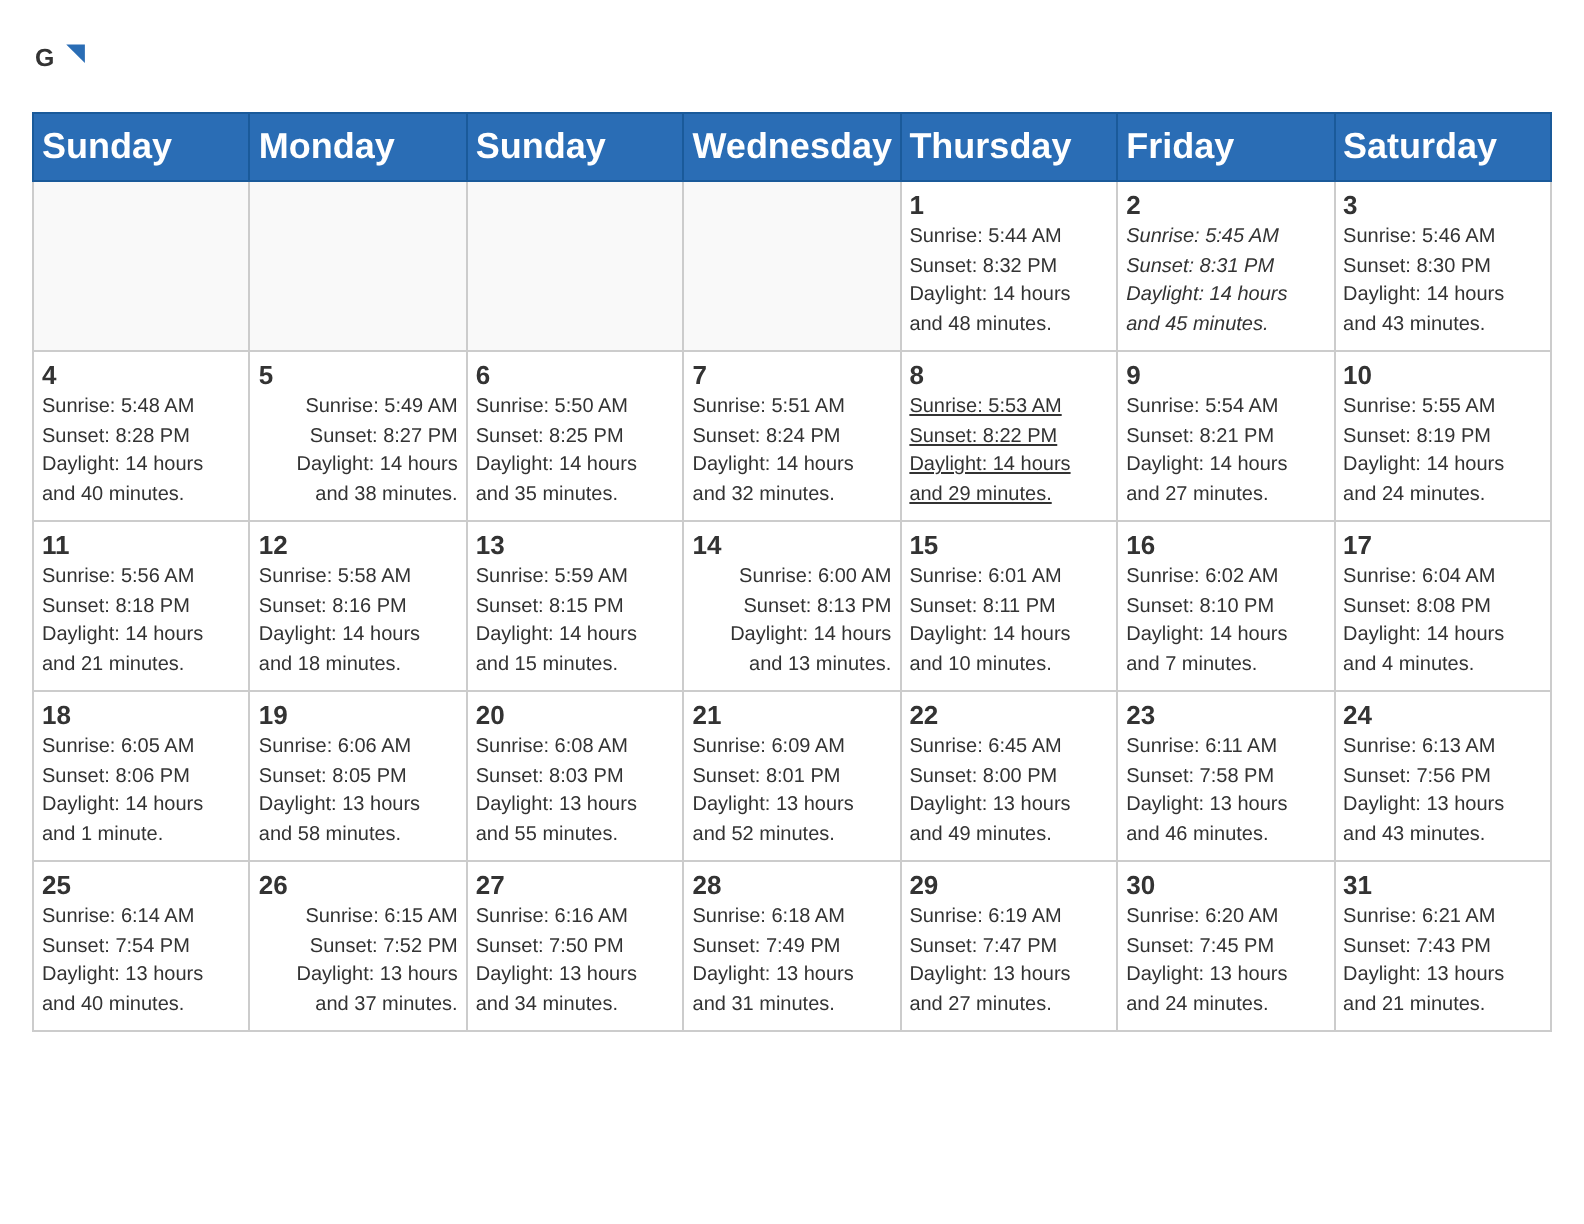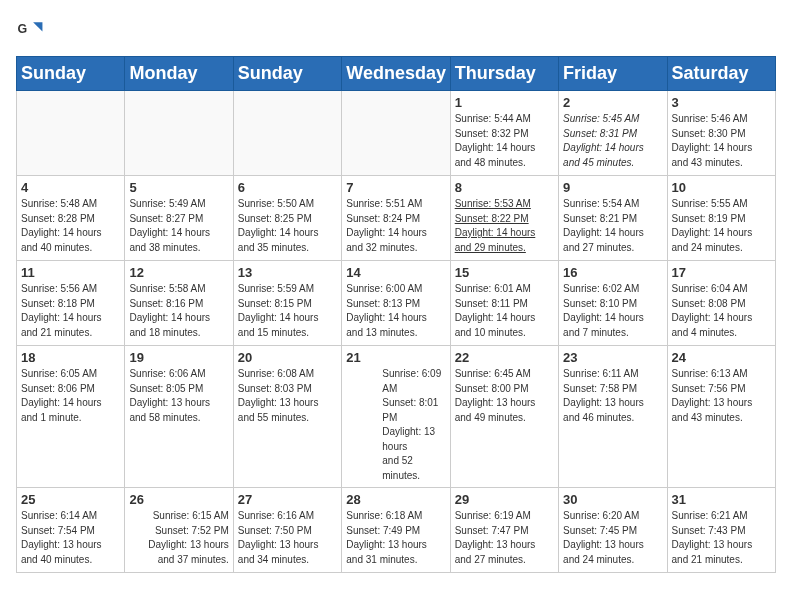--- a/index.html
+++ b/index.html
@@ -148,21 +148,21 @@
       <tr>
         <td>
           <span class="day-number">4</span>
           <div class="day-info" style="white-space: pre-line;">Sunrise: 5:48 AM
 Sunset: 8:28 PM
 Daylight: 14 hours
 and 40 minutes.</div>
         </td>
         <td>
           <span class="day-number">5</span>
-          <div class="day-info" style="white-space: pre-line;">Sunrise: 5:49 AM
+          <div class="day-info" style="white-space: pre-line; text-align: right;">Sunrise: 5:49 AM
 Sunset: 8:27 PM
 Daylight: 14 hours
 and 38 minutes.</div>
         </td>
         <td>
           <span class="day-number">6</span>
           <div class="day-info" style="white-space: pre-line;">Sunrise: 5:50 AM
 Sunset: 8:25 PM
 Daylight: 14 hours
 and 35 minutes.</div>
@@ -213,21 +213,21 @@
         </td>
         <td>
           <span class="day-number">13</span>
           <div class="day-info" style="white-space: pre-line;">Sunrise: 5:59 AM
 Sunset: 8:15 PM
 Daylight: 14 hours
 and 15 minutes.</div>
         </td>
         <td>
           <span class="day-number">14</span>
-          <div class="day-info" style="white-space: pre-line;">Sunrise: 6:00 AM
+          <div class="day-info" style="white-space: pre-line; text-align: right;">Sunrise: 6:00 AM
 Sunset: 8:13 PM
 Daylight: 14 hours
 and 13 minutes.</div>
         </td>
         <td>
           <span class="day-number">15</span>
           <div class="day-info" style="white-space: pre-line;">Sunrise: 6:01 AM
 Sunset: 8:11 PM
 Daylight: 14 hours
 and 10 minutes.</div>
@@ -264,21 +264,21 @@
         </td>
         <td>
           <span class="day-number">20</span>
           <div class="day-info" style="white-space: pre-line;">Sunrise: 6:08 AM
 Sunset: 8:03 PM
 Daylight: 13 hours
 and 55 minutes.</div>
         </td>
         <td>
           <span class="day-number">21</span>
-          <div class="day-info" style="white-space: pre-line; margin-left: 36px;">Sunrise: 6:09 AM
+          <div class="day-info" style="white-space: pre-line;">Sunrise: 6:09 AM
 Sunset: 8:01 PM
 Daylight: 13 hours
 and 52 minutes.</div>
         </td>
         <td>
           <span class="day-number">22</span>
           <div class="day-info" style="white-space: pre-line;">Sunrise: 6:45 AM
 Sunset: 8:00 PM
 Daylight: 13 hours
 and 49 minutes.</div>

